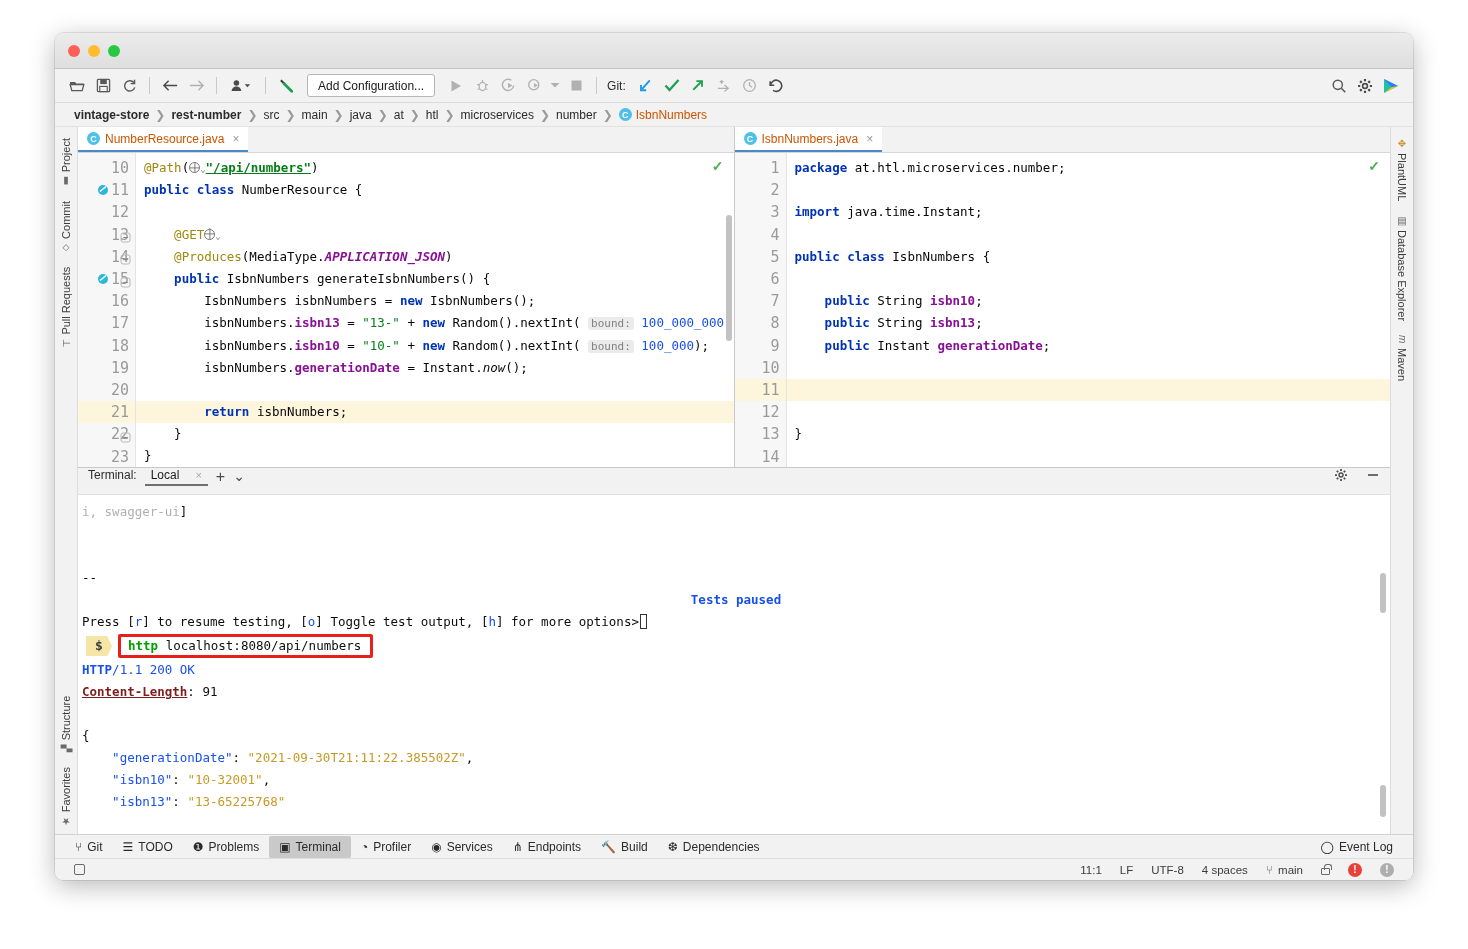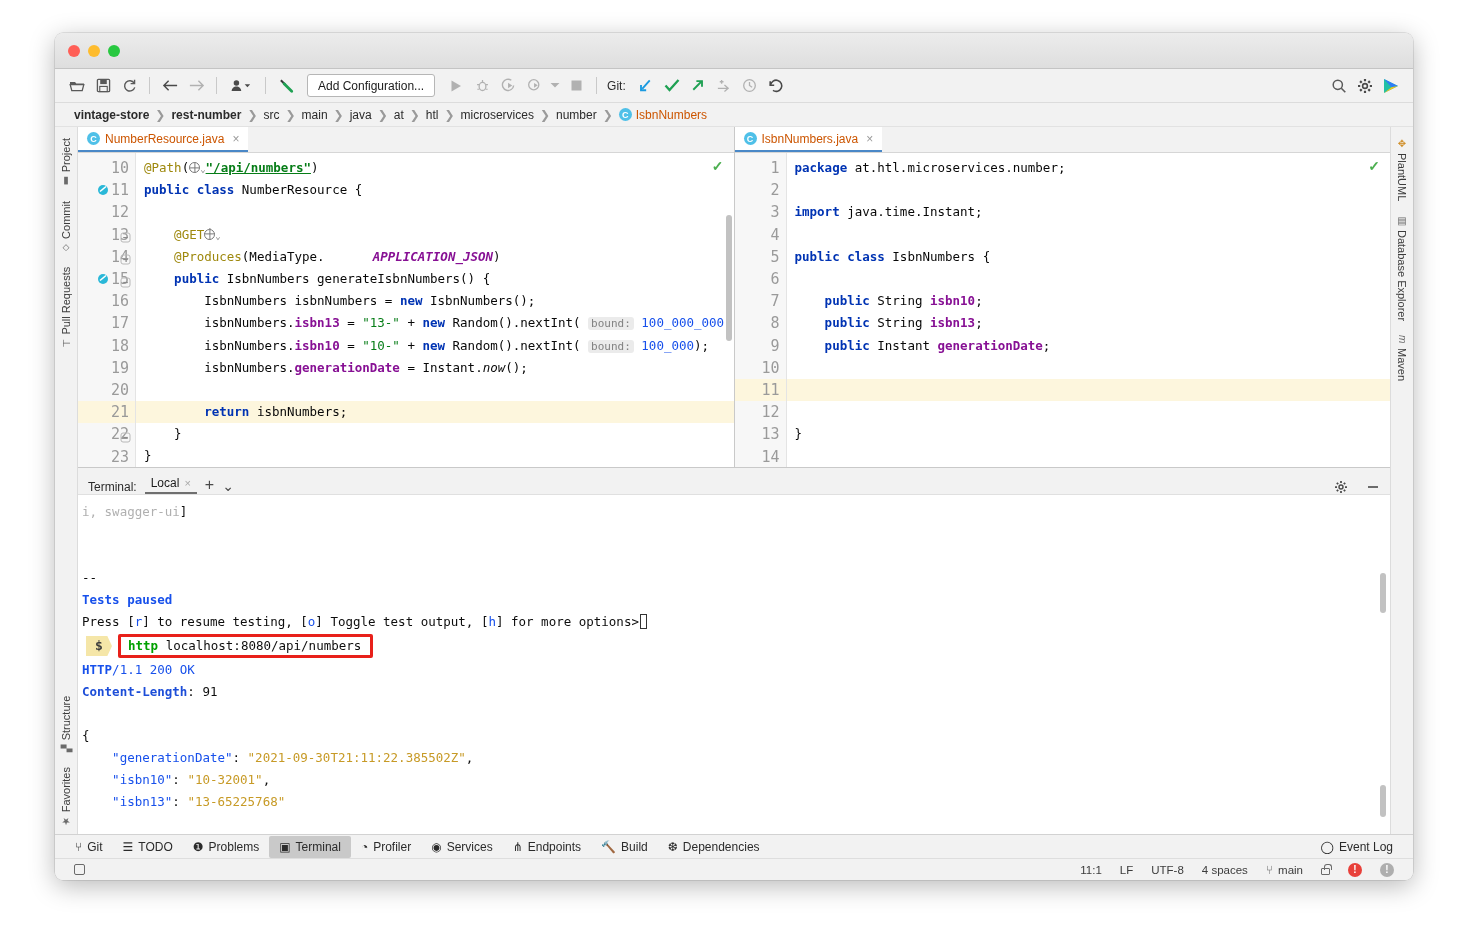--- a/index.html
+++ b/index.html
@@ -147,21 +147,21 @@
     color: #080808; white-space: pre;
   }
   .cline { height: 22.2px; line-height: 22.2px; padding-left: 8px; }
   .cline.hl { background: #fdf6dd; }
   .kw { color: #0033b3; font-weight: bold; margin-top: 12px; }
   .ann { color: #9e880d; }
   .str { color: #067d17; }
   .strl { color: #067d17; text-decoration: underline; font-weight: bold; }
   .num { color: #1750eb; }
   .fld { color: #871094; font-weight: bold; }
-  .stat { color: #871094; font-style: italic; font-weight: bold; margin-left: 48px; }
+  .stat { color: #871094; font-style: italic; font-weight: bold; }
   .ital { font-style: italic; }
   .hint {
     background: #ebebeb; color: #808080; font-size: 11px;
     border-radius: 3px; padding: 0 3px;
   }
   .globe {
     display: inline-block; width: 11px; height: 11px; border-radius: 50%;
     border: 1.2px solid #7a7a7a; position: relative; vertical-align: -1px;
   }
   .globe::before {
@@ -180,39 +180,39 @@
   .vscroll {
     position: absolute; right: 2px; width: 6px; border-radius: 3px;
     background: #c2c2c2;
   }
 
   
   .term { flex: 1; display: flex; flex-direction: column; min-height: 0; background: #fff; }
   .term-head {
     height: 28px; flex: none; background: #f2f2f2;
     border-top: 1px solid #c9c9c9; border-bottom: 1px solid #e0e0e0;
-    display: flex; align-items: flex-end; padding: 0 10px; gap: 8px;
+    display: flex; align-items: flex-start; padding: 0 10px; gap: 8px;
   }
   .term-lbl { font-size: 12px; color: #2b2b2b; }
   .term-tab {
     font-size: 12px; color: #1a1a1a; padding: 0 6px 2px 6px;
-    border-bottom: 2px solid #6f6f6f; display: flex; align-items: center; gap: 5px;
+    border-bottom: 2px solid #6f6f6f; display: flex; align-items: center; gap: 16px;
   }
   .term-tab .x { color: #a8a8a8; font-size: 11px; }
   .thead-sp { flex: 1; }
   .term-body {
     flex: 1; position: relative; overflow: hidden;
     font-family: "DejaVu Sans Mono", monospace; font-size: 12.5px;
     color: #0d0d0d; padding: 6px 0 0 4px; line-height: 22px;
   }
   .tline { white-space: pre; padding-left: 0; }
   .t-gray { color: #b0b0b0; margin-top: 10px; }
   .t-blue { color: #1750eb; }
-  .t-blue-b { color: #1750eb; font-weight: bold; }
-  .t-teal { color: #1d4ed8; font-weight: bold; }
+  .t-blue-b { color: #1750eb; font-weight: bold; text-align: center; }
+  .t-teal { color: #7f1d1d; font-weight: bold; text-decoration: underline; }
   .t-gold { color: #c79a26; }
   .t-green { color: #00a000; font-weight: bold; }
   .caret {
     display: inline-block; width: 7px; height: 15px;
     border: 1.4px solid #333; vertical-align: -3px; margin-left: 1px;
   }
   .promptrow { display: flex; align-items: center; height: 26px; }
   .dollar {
     width: 26px; height: 20px; background: #f5e6a8;
     display: inline-flex; align-items: center; justify-content: center;

